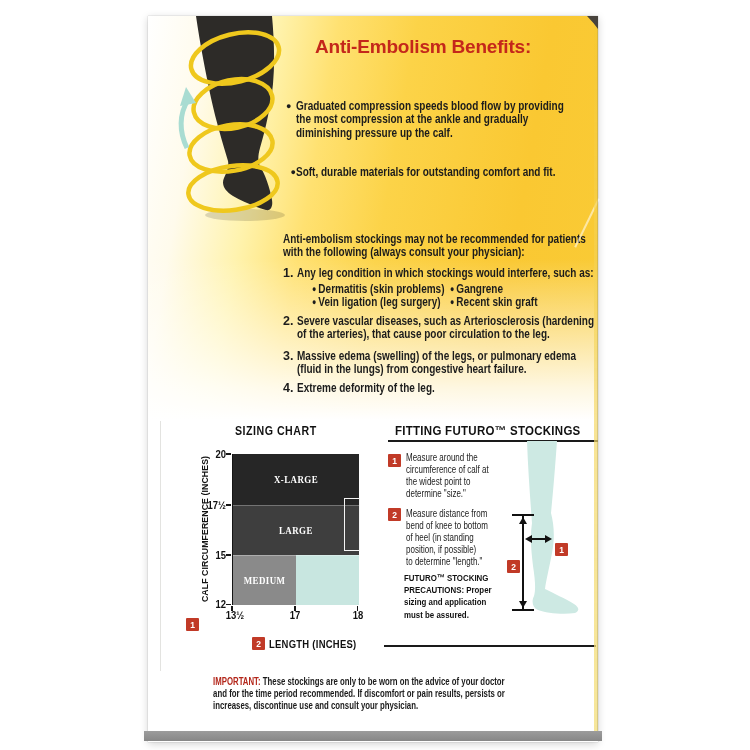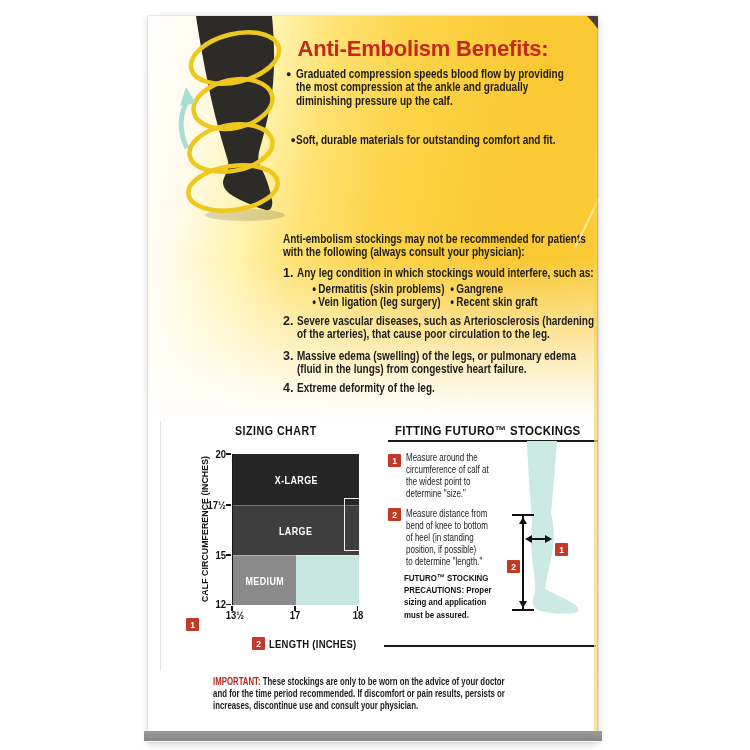--- a/index.html
+++ b/index.html
@@ -31,29 +31,29 @@
     position:absolute; right:0; top:0; width:4px; height:715px;
     background:linear-gradient(to bottom, rgba(246,200,48,.55), rgba(244,224,130,.8));
     border-right:1px solid rgba(160,150,90,.35);
   }
   .crease-line { position:absolute; left:12px; top:405px; width:1px; height:250px; background:#e3e3e0; }
 
   .leg-art { position:absolute; left:25px; top:0; width:115px; height:212px; }
 
   .benefits-title, .contra-title {
     position:absolute; left:125px; width:300px; text-align:center;
-    font-size:22px; font-weight:700; color:#c4271b; letter-spacing:-.2px; white-space:nowrap;
+    font-size:19px; font-weight:700; color:#c4271b; letter-spacing:-.2px; white-space:nowrap;
   }
   .benefits-title { top:20px; }
   .contra-title { top:188px; }
 
   .lines { white-space:nowrap; font-weight:700; color:#1c1c1c; }
   .cond { transform:scaleX(.8); transform-origin:0 50%; }
 
-  .bullet { position:absolute; display:flex; }
+  .bullet { position:absolute; display:flex;margin-top:32px; }
   .bullet .dot { width:10px; font-size:9px; line-height:13.4px; color:#1c1c1c; font-weight:700; }
   .bullet .dot::before { content:"●"; }
   .bullet .lines { font-size:12.5px; line-height:13.4px; }
   .b1 { left:138px; top:52px; }
   .b2 { left:138px; top:103px; }
   .b3 { left:138px; top:118px;text-align:right; }
 
   .contra-intro { position:absolute; left:135px; top:217px; font-size:12.5px; line-height:13px; }
 
   .citem { position:absolute; display:flex; }
@@ -73,21 +73,21 @@
     position:absolute; width:13px; height:13px; background:#c13a27; color:#ffffff;
     font-size:8.5px; font-weight:700; display:flex; align-items:center; justify-content:center;
     border-radius:1px;
   }
 
   
   .sizing-title { position:absolute; left:87px; top:408px; font-size:12.5px; font-weight:700;
     letter-spacing:.6px; color:#111; white-space:nowrap; transform:scaleX(.85); transform-origin:0 50%; }
   .plot { position:absolute; left:84px; top:438px; width:126px; height:151px;
     border-left:1.5px solid #151515; border-bottom:1.5px solid #151515; }
-  .band { position:absolute; display:flex; align-items:center; justify-content:center; }
+  .band { position:absolute; display:flex; align-items:center; justify-content:center;font-family:Liberation Serif, serif; }
   .band-xl { left:0; top:0; width:126px; height:51px; background:#262626; }
   .band-l  { left:0; top:51px; width:126px; height:50px; background:#3e3e3e; border-top:1px solid rgba(255,255,255,.28); }
   .band-m  { left:0; top:101px; width:63px; height:50px; background:#8a8a8a; border-top:1px solid rgba(255,255,255,.3); }
   .band-c  { left:63px; top:101px; width:63px; height:50px; background:#c8e6e0; border-top:1px solid rgba(255,255,255,.3); }
   .band-label { color:#ffffff; font-size:10.5px; font-weight:700; letter-spacing:.5px;
     white-space:nowrap; transform:scaleX(.85); }
   .highlight-box { position:absolute; left:111px; top:44px; width:16px; height:53px;
     border:1.5px solid #f4f4f4; background:transparent; }
   .ytick { position:absolute; width:26px; text-align:right; font-size:10.5px; font-weight:700; color:#111;
     transform:translateY(-50%) scaleX(.9); transform-origin:100% 50%; left:52px; }

